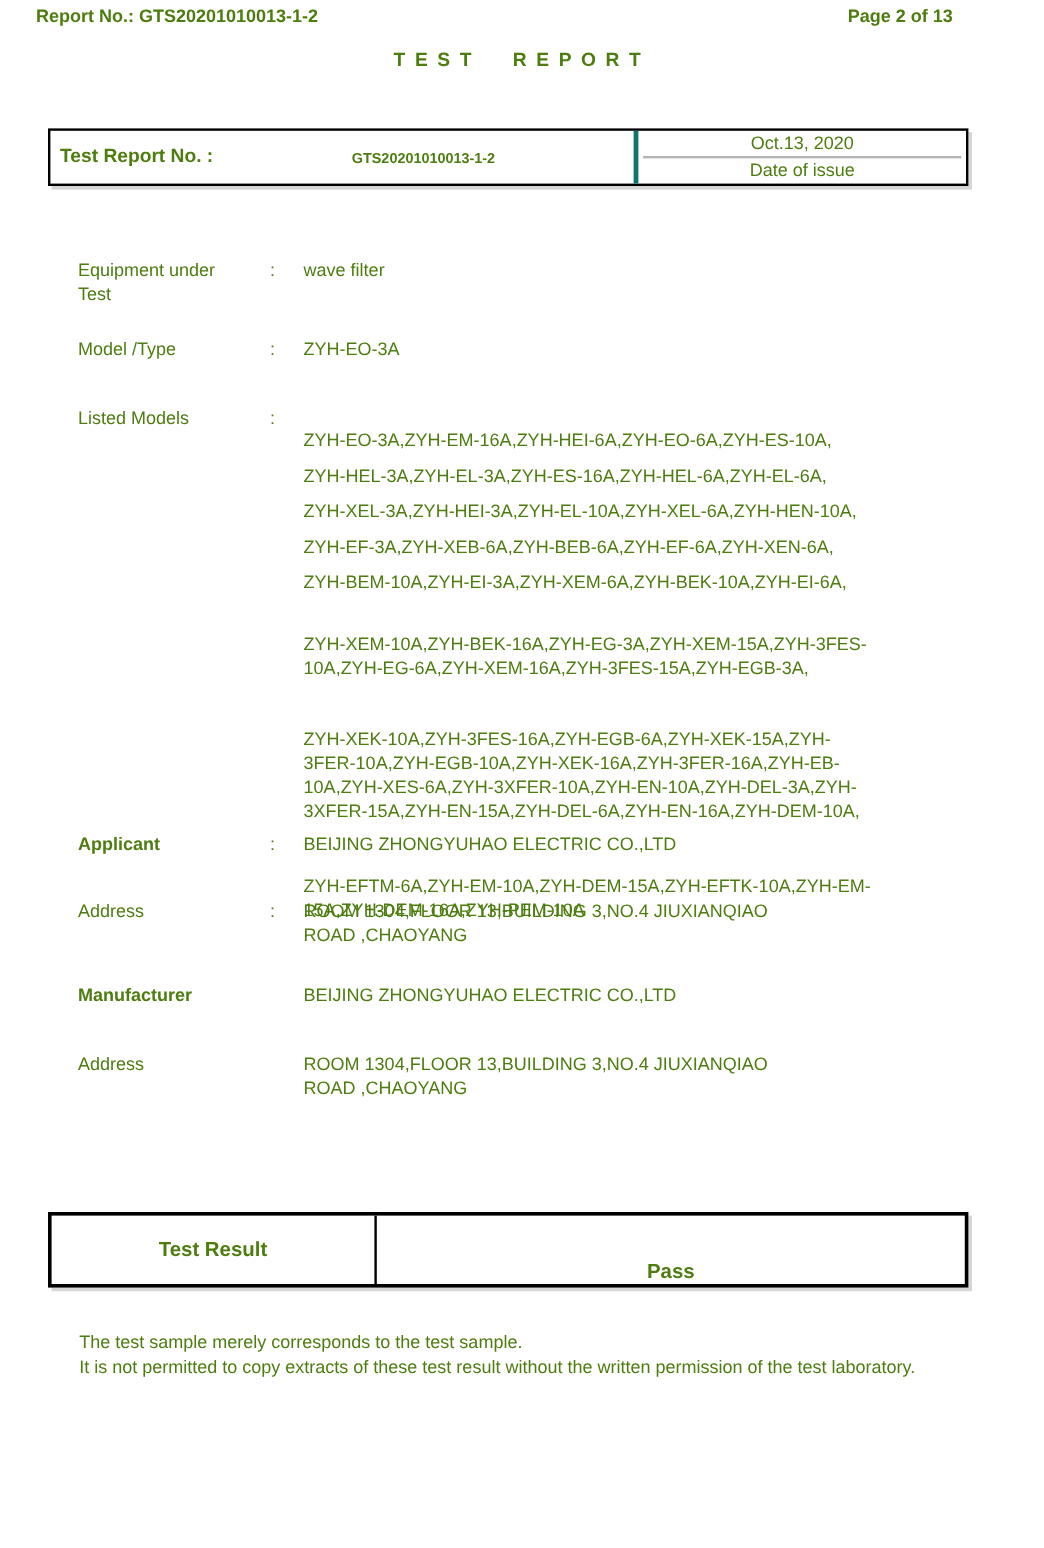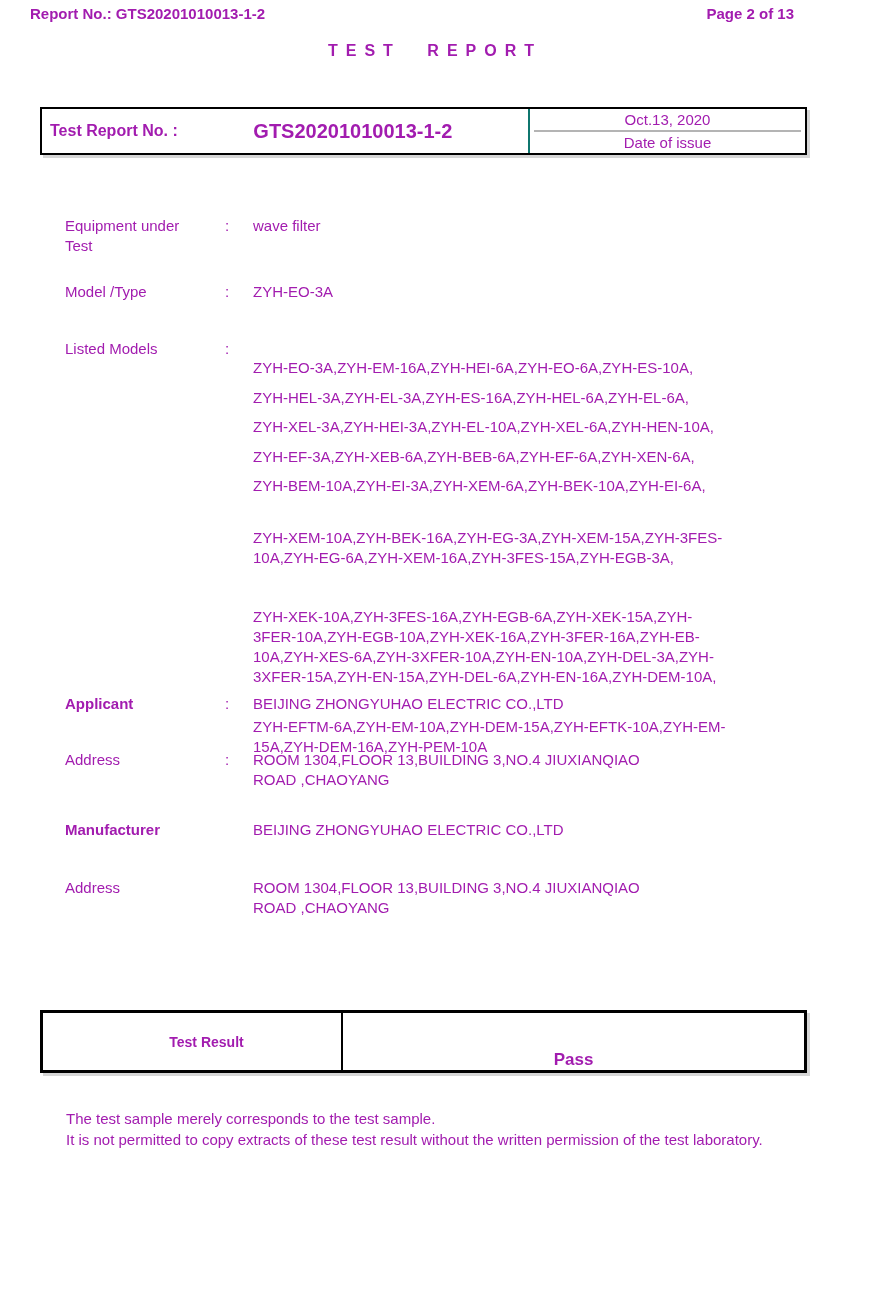--- a/index.html
+++ b/index.html
@@ -1,54 +1,54 @@
 <!DOCTYPE html>
 <html><head>
 <meta charset="utf-8">
 <style>
   html,body{margin:0;padding:0;background:#ffffff;}
   .page{
     position:relative;width:870px;height:1290px;background:#ffffff;
     font-family:"Liberation Sans","DejaVu Sans",sans-serif;
-    color:#a21caf;font-size:15px;overflow:hidden;
+    color:#4d7c0f;font-size:15px;overflow:hidden;
   }
   
   .hdr{position:absolute;top:5px;left:30px;right:76px;display:flex;justify-content:space-between;font-weight:bold;font-size:15px;}
   
   .title{position:absolute;top:42px;left:0;width:100%;text-align:center;font-weight:bold;font-size:16px;letter-spacing:8px;word-spacing:14px;}
   
   .rtable{position:absolute;top:107px;left:40px;width:763px;height:44px;border:2px solid #000;display:flex;background:#fff;box-shadow:3px 3px 0 #d6d6d6;}
-  .rt-left{flex:0 0 486px;border-right:2px solid #0f766e;display:flex;align-items:center;}
+  .rt-left{flex:0 0 486px;border-right:4px solid #0f766e;display:flex;align-items:center;}
   .rt-label{font-weight:bold;font-size:16px;padding-left:8px;flex:0 0 auto;}
   .rt-numwrap{flex:1;text-align:center;}
-  .rt-number{font-weight:bold;font-size:20px;}
+  .rt-number{font-weight:bold;font-size:12px;}
   .rt-right{flex:1;display:flex;flex-direction:column;}
   .rt-date{flex:1;display:flex;align-items:center;justify-content:center;border-bottom:2px solid #b4b4b4;margin:0 4px;}
   .rt-datelabel{flex:1;display:flex;align-items:center;justify-content:center;}
   
   .row{position:absolute;left:65px;right:40px;display:flex;align-items:flex-start;line-height:20px;}
   .lbl{flex:0 0 160px;white-space:pre-line;}
   .col{flex:0 0 28px;}
   .val{flex:1;white-space:pre-line;}
   .bold{font-weight:bold;}
   .row-equipment{top:216px;}
   .row-model{top:282px;}
   .row-listed{top:333px;}
   .row-listed .lbl,.row-listed .col{padding-top:6px;}
   .p1{line-height:29.5px;margin:0;white-space:pre-line;}
   .p2{line-height:20px;margin:7px 0 16px 0;white-space:pre-line;}
-  .p3{line-height:20px;margin:3px 0 0 0;white-space:pre-line;}
+  .p3{line-height:20px;margin:3px 0 12px 0;white-space:pre-line;}
   .p4{line-height:20px;margin:10px 0 0 0;white-space:pre-line;}
   .row-applicant{top:694px;}
   .row-address1{top:750px;}
   .row-manufacturer{top:820px;}
   .row-address2{top:878px;}
   
   .result-table{position:absolute;top:1010px;left:40px;width:761px;height:57px;border:3px solid #000;display:flex;background:#fff;box-shadow:3px 3px 0 #d6d6d6;}
-  .res-left{flex:0 0 269px;border-right:2px solid #000;display:flex;align-items:center;justify-content:center;font-weight:bold;font-size:14px;padding-left:29px;}
+  .res-left{flex:0 0 269px;border-right:2px solid #000;display:flex;align-items:center;justify-content:center;font-weight:bold;font-size:17px;}
   .res-right{flex:1;display:flex;align-items:center;justify-content:center;font-weight:bold;font-size:17px;margin-top:36px;}
   
   .footer{position:absolute;top:1108px;left:66px;width:764px;line-height:21px;}
   .footer-line1{white-space:pre-line;}
   .footer-line2{text-align:justify;}
 </style>
 </head>
 <body>
 
 <div class="page">

